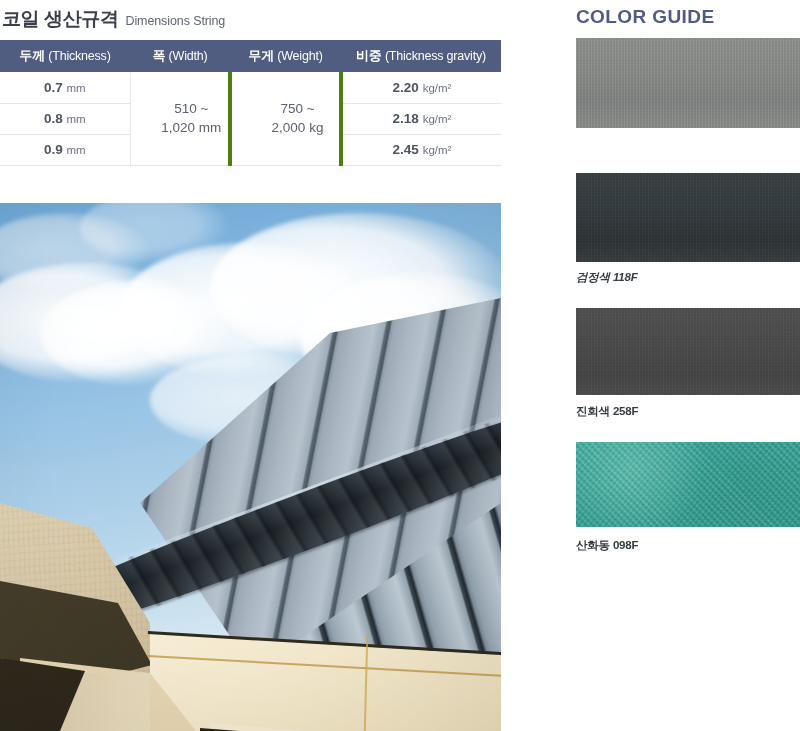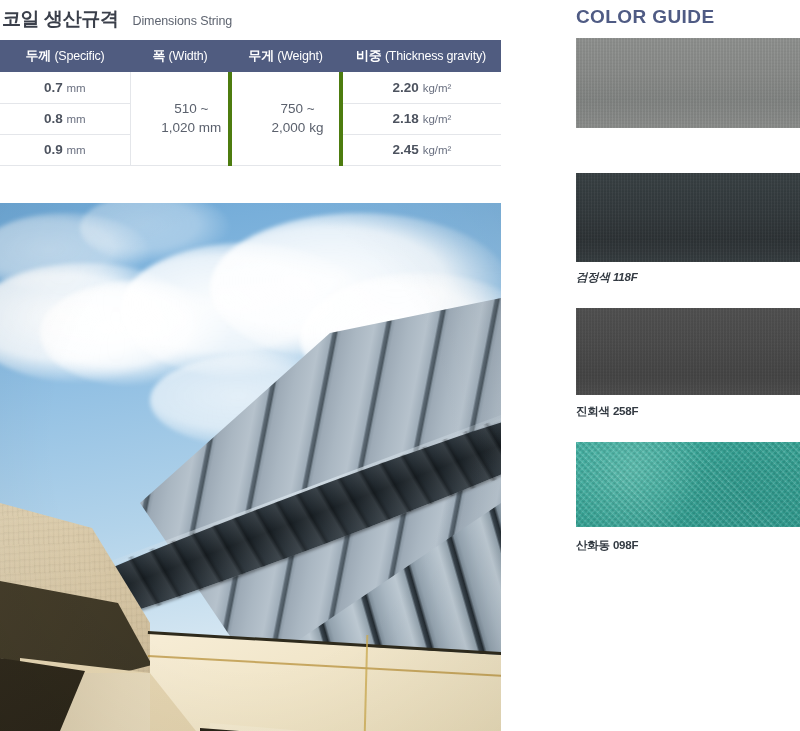--- a/index.html
+++ b/index.html
@@ -14,21 +14,21 @@
   }
 
   
   #left-column {
     position:absolute; left:0; top:0; width:501px; height:731px;
   }
 
   
   #spec-title-row {
     position:absolute; left:2px; top:6px;
-    display:flex; align-items:baseline; gap:14px;
+    display:flex; align-items:baseline; gap:7px;
     white-space:nowrap;
   }
   #spec-title-ko {
     font-size:19px; font-weight:bold; color:#3a3f4a;
     letter-spacing:-0.4px;
   }
   #spec-title-en {
     font-size:12.5px; color:#5e6470; letter-spacing:-0.1px;
   }
 
@@ -316,21 +316,21 @@
     <colgroup>
       <col style="width:130px">
       <col style="width:100px">
       <col style="width:111px">
       <col style="width:160px">
     </colgroup>
     <thead>
       <tr>
         <th>
           <span class="kohead">두께</span>
-          <span>(Specific)</span>
+          <span>(Thickness)</span>
         </th>
         <th>
           <span class="kohead">폭</span>
           <span>(Width)</span>
         </th>
         <th>
           <span class="kohead">무게</span>
           <span>(Weight)</span>
         </th>
         <th>

